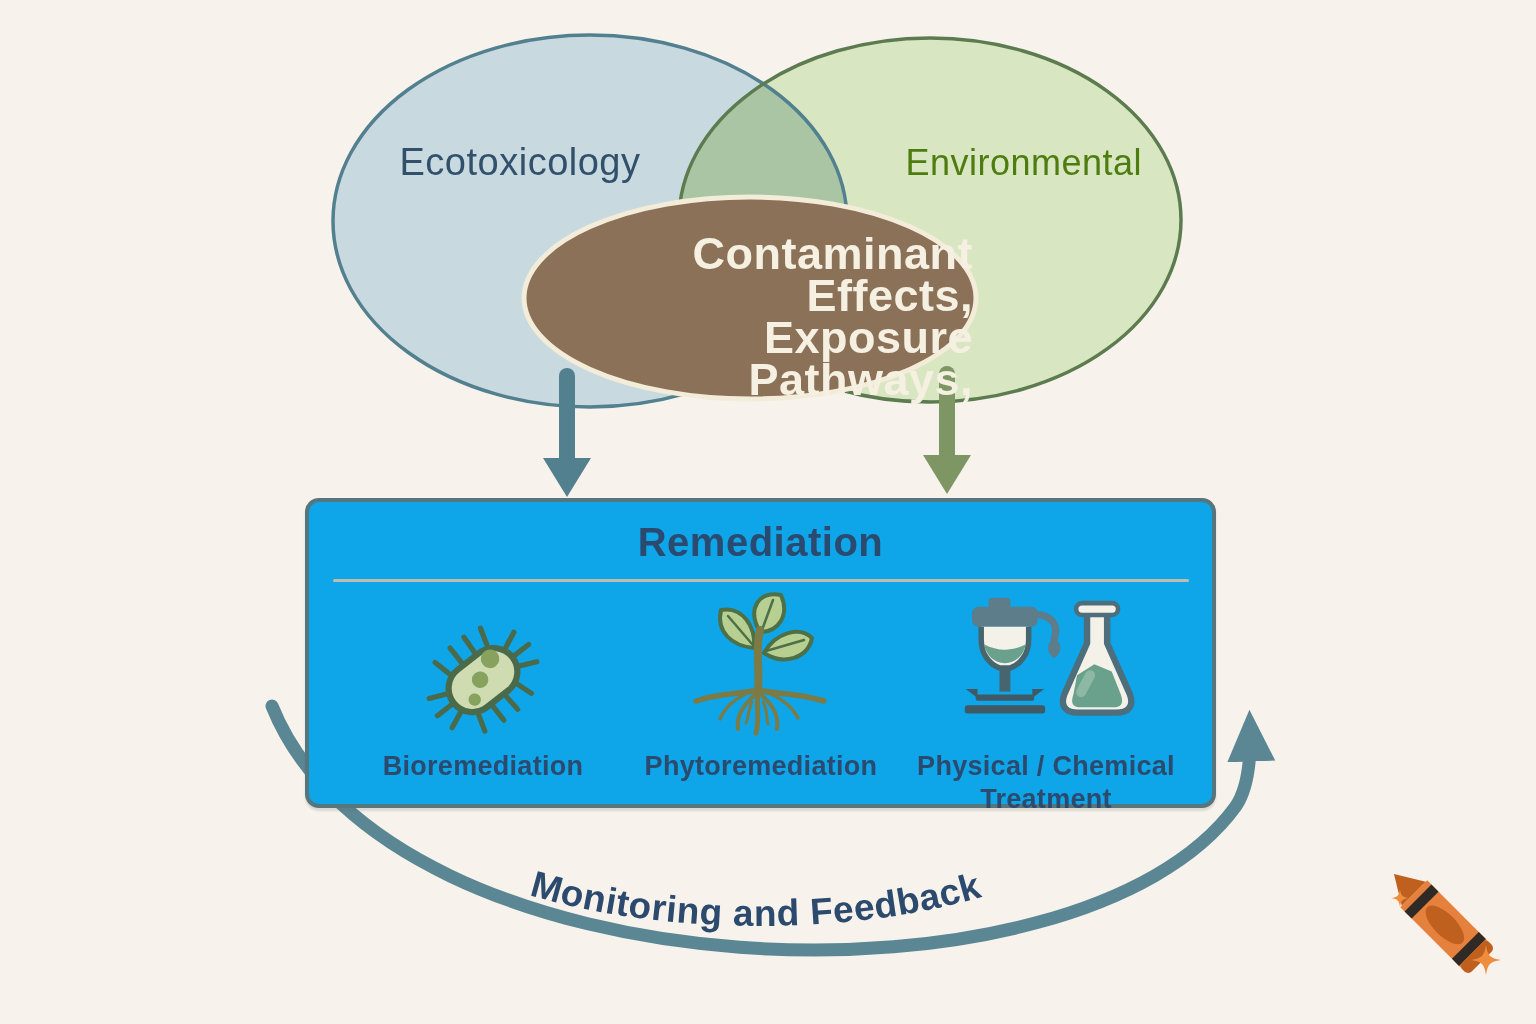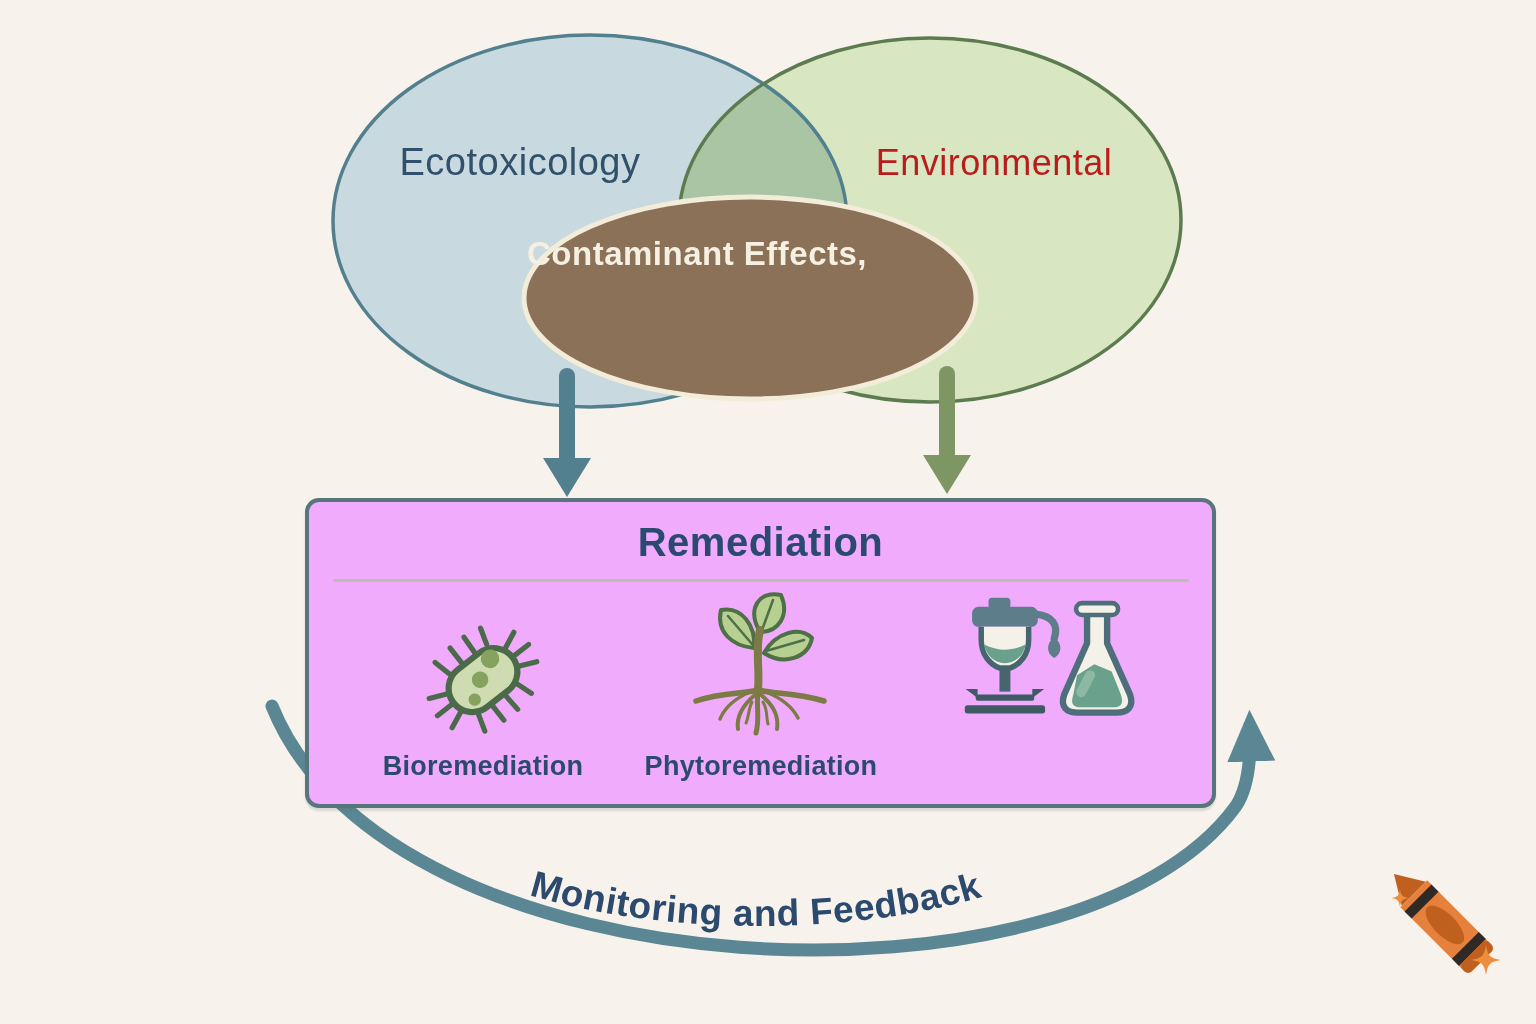--- a/index.html
+++ b/index.html
@@ -5,29 +5,29 @@
   html,body{margin:0;padding:0;background:#e9e6df;}
   .canvas{
     position:relative;width:1536px;height:1024px;overflow:hidden;
     background:#f7f3ec;
     font-family:"Liberation Sans","DejaVu Sans",sans-serif;
   }
   .layer{position:absolute;left:0;top:0;width:1536px;height:1024px;}
   
   .venn-label{position:absolute;text-align:center;font-weight:normal;letter-spacing:.5px;}
   .eco-label{left:368px;top:141px;width:304px;font-size:38px;color:#31506b;}
-  .env-label{left:846px;top:140px;width:296px;font-size:36px;color:#b91c1c;line-height:45px;}
+  .env-label{left:846px;top:140px;width:296px;font-size:36px;color:#4d7c0f;line-height:45px;text-align:right;}
   .center-label{
-    position:absolute;left:527px;top:233px;width:446px;text-align:left;
-    font-size:33px;font-weight:bold;color:#f5f0e1;line-height:42px;letter-spacing:.5px;
+    position:absolute;left:527px;top:233px;width:446px;text-align:right;
+    font-size:45px;font-weight:bold;color:#f5f0e1;line-height:42px;letter-spacing:.5px;
   }
   
   .rem-box{
     position:absolute;left:305px;top:498px;width:911px;height:310px;
-    background:#f0abfc;border:4px solid #56757d;border-radius:14px;
+    background:#0ea5e9;border:4px solid #56757d;border-radius:14px;
     box-sizing:border-box;box-shadow:0 3px 2px rgba(90,100,90,.18);
   }
   .rem-title{
     margin-top:18px;text-align:center;font-size:40px;font-weight:bold;color:#2b4a70;
     letter-spacing:.5px;
   }
   .rem-divider{margin:14px auto 0 auto;width:856px;height:3px;background:#bdbdb0;border-radius:2px;}
   .rem-item{position:absolute;top:86px;width:330px;margin-left:-165px;text-align:center;}
   .rem-item .icon-box{height:152px;display:flex;align-items:flex-end;justify-content:center;}
   .rem-item-label{
@@ -82,20 +82,21 @@
   </svg>
 
   <div class="venn-label eco-label">Ecotoxicology</div>
 
   <div class="venn-label env-label">
     <div>Environmental</div>
   </div>
 
   <div class="center-label">
     <div>Contaminant Effects,</div>
+    <div>Exposure Pathways,</div>
   </div>
 
   <div class="rem-box">
     <div class="rem-title">Remediation</div>
     <div class="rem-divider"></div>
 
     <div class="rem-item item-1">
       <div class="icon-box">
         <svg width="124" height="124" viewBox="0 0 120 120">
           <g transform="rotate(-38 60 62)">
@@ -171,20 +172,21 @@
           </g>
 
           <g>
             <path d="M 160 20 L 182 20 L 182 54 L 207 110 C 212 124, 204 130, 192 130 L 150 130 C 138 130, 130 124, 135 110 L 160 54 Z" fill="#f3f1e8" stroke="#4e6e7b" stroke-width="7" stroke-linejoin="round"></path>
             <path d="M 149 89 L 168 77 L 187 85 L 197 110 C 201 121, 196 124, 189 124 L 153 124 C 146 124, 141 121, 145 110 Z" fill="#6aa18c"></path>
             <rect x="153" y="82" width="11" height="32" rx="5.5" fill="#8db8a4" transform="rotate(28 158 98)"></rect>
             <rect x="148" y="10" width="46" height="13" rx="6.5" fill="#f3f1e8" stroke="#4e6e7b" stroke-width="5"></rect>
           </g>
         </svg>
       </div>
+      <div class="rem-item-label">Physical / Chemical Treatment</div>
     </div>
   </div>
 
   <svg class="logo" viewBox="0 0 170 170">
     <g transform="rotate(45 85 85)">
       <polygon points="10,85 38,68 38,102" fill="#c0601f"></polygon>
       <rect x="38" y="66" width="92" height="38" fill="#e5813c"></rect>
       <rect x="44" y="66" width="10" height="38" fill="#2f2a26"></rect>
       <rect x="111" y="66" width="10" height="38" fill="#2f2a26"></rect>
       <rect x="121" y="66" width="13" height="38" rx="5" fill="#c0601f"></rect>

